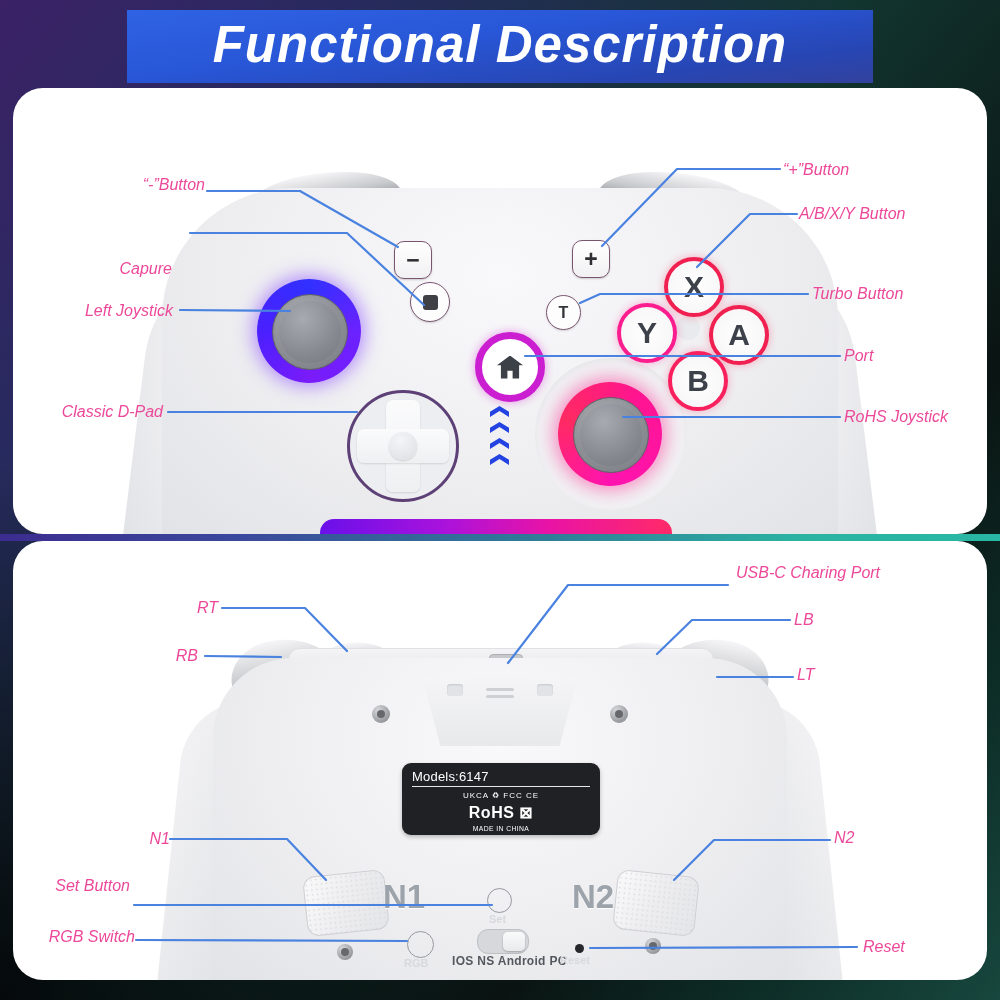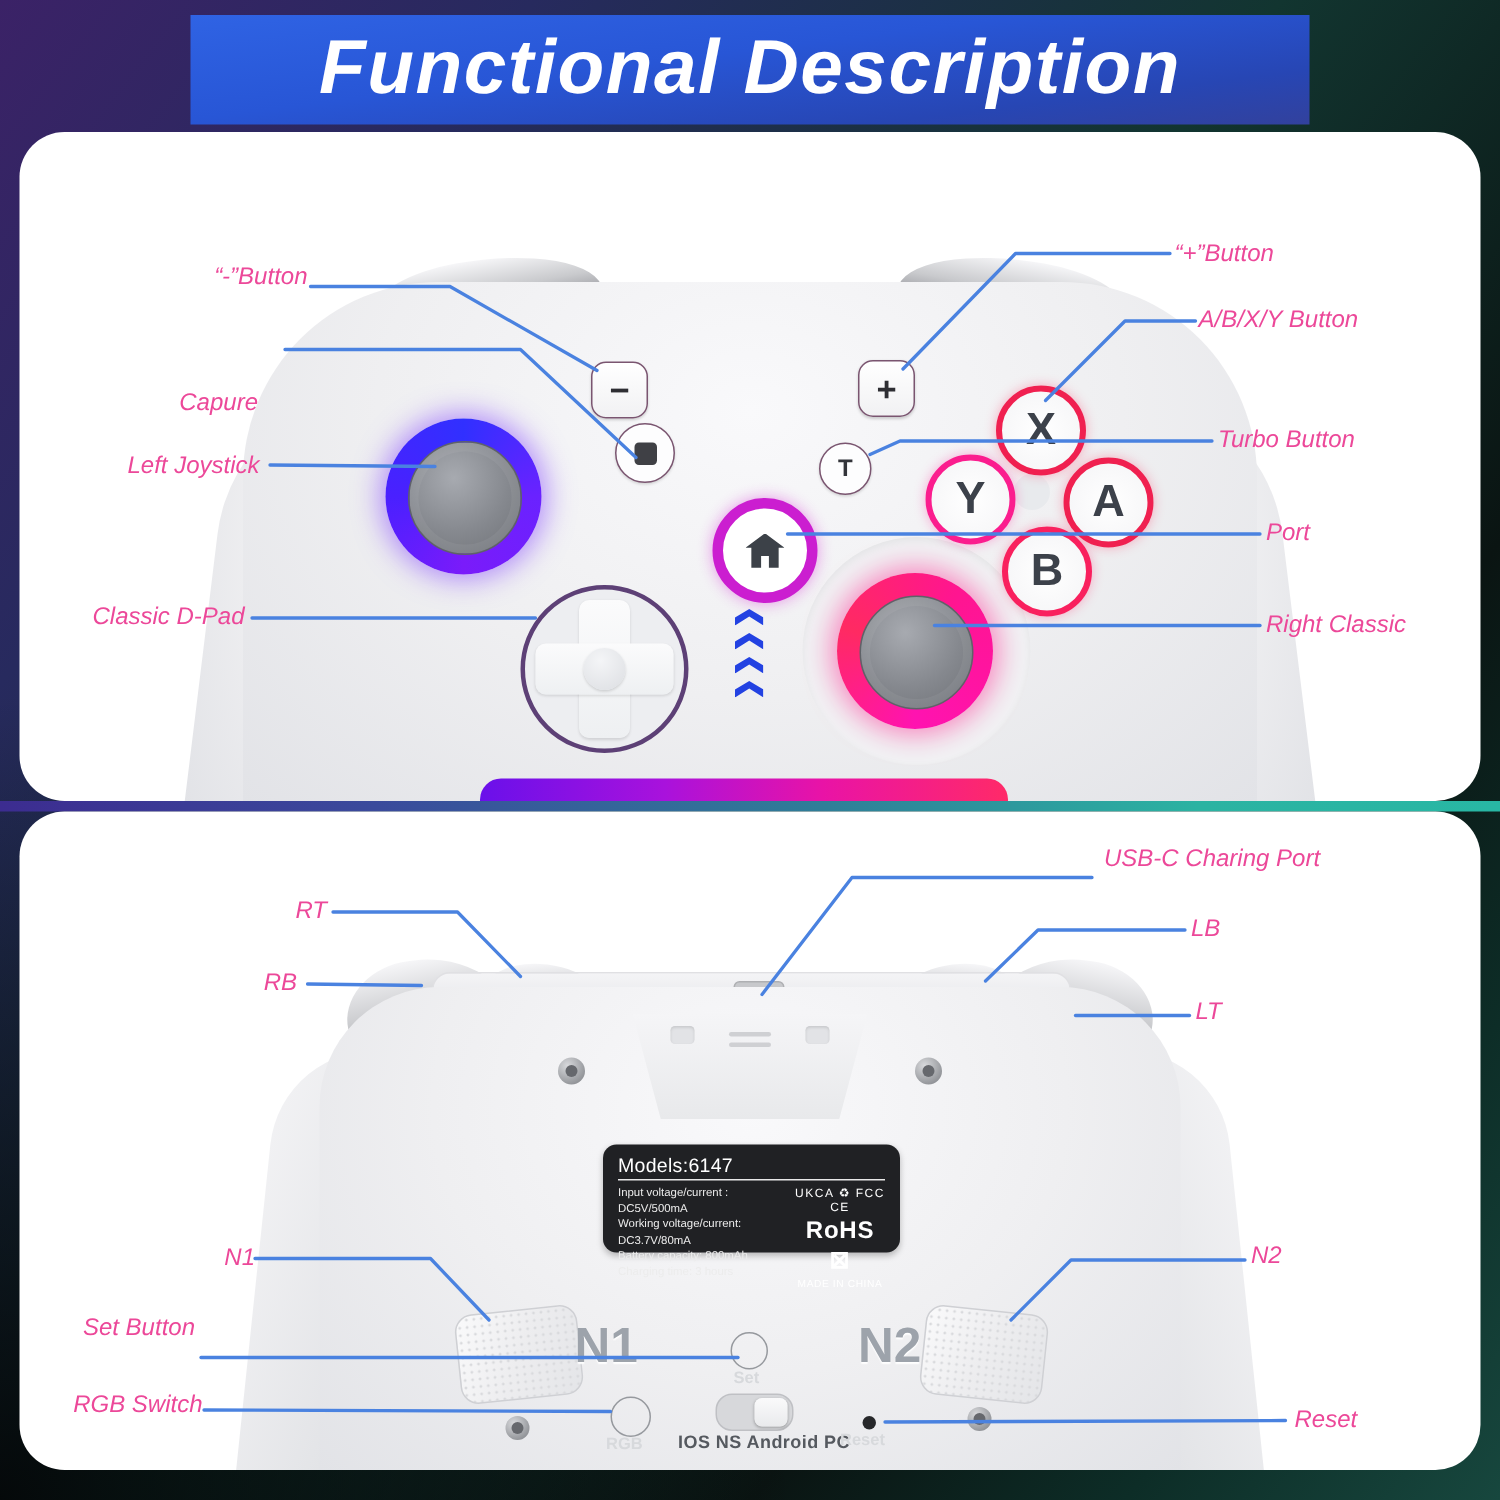--- a/index.html
+++ b/index.html
@@ -221,26 +221,20 @@
     <div class="abs b-slot" style="left:447px;top:684px;"></div>
     <div class="abs b-slot" style="left:537px;top:684px;"></div>
     <div class="abs b-eq" style="left:486px;top:688px;"></div>
     <div class="abs b-eq" style="left:486px;top:695px;"></div>
     <div class="abs screw" style="left:372px;top:705px;width:18px;height:18px;"></div>
     <div class="abs screw" style="left:610px;top:705px;width:18px;height:18px;"></div>
 
     <div class="abs plate">
       <div class="plate-title">Models:6147</div>
       <div class="plate-cols">
-        <div class="plate-specs">
-          <div>Input voltage/current : DC5V/500mA</div>
-          <div>Working voltage/current: DC3.7V/80mA</div>
-          <div>Battery capacity: 800mAh</div>
-          <div>Charging time: 3 hours</div>
-        </div>
         <div class="plate-right">
           <div class="plate-certs">UKCA ♻ FCC CE</div>
           <div class="plate-rohs">RoHS ⊠</div>
           <div class="plate-made">MADE IN CHINA</div>
         </div>
       </div>
     </div>
 
     <div class="abs paddle paddle-n1"></div>
     <div class="abs paddle paddle-n2"></div>
@@ -289,21 +283,21 @@
 </svg>
 
 <div class="abs lbl r" style="left:60px;top:176px;width:145px;">“-”Button</div>
 <div class="abs lbl r" style="left:52px;top:224px;width:120px;margin-top:36px;">Capure</div>
 <div class="abs lbl r" style="left:28px;top:302px;width:145px;">Left Joystick</div>
 <div class="abs lbl r" style="left:20px;top:403px;width:143px;">Classic D-Pad</div>
 <div class="abs lbl" style="left:783px;top:161px;">“+”Button</div>
 <div class="abs lbl" style="left:799px;top:205px;">A/B/X/Y Button</div>
 <div class="abs lbl" style="left:812px;top:285px;">Turbo Button</div>
 <div class="abs lbl" style="left:844px;top:347px;">Port</div>
-<div class="abs lbl" style="left:844px;top:408px;">Right Classic</div>
+<div class="abs lbl" style="left:844px;top:408px;">RoHS Joystick</div>
 <div class="abs lbl" style="left:736px;top:564px;">USB-C Charing Port</div>
 <div class="abs lbl r" style="left:140px;top:599px;width:78px;">RT</div>
 <div class="abs lbl r" style="left:128px;top:647px;width:70px;">RB</div>
 <div class="abs lbl" style="left:794px;top:611px;">LB</div>
 <div class="abs lbl" style="left:797px;top:666px;">LT</div>
 <div class="abs lbl r" style="left:95px;top:830px;width:75px;">N1</div>
 <div class="abs lbl" style="left:834px;top:829px;">N2</div>
 <div class="abs lbl r" style="left:18px;top:877px;width:112px;">Set Button</div>
 <div class="abs lbl r" style="left:18px;top:928px;width:117px;">RGB Switch</div>
 <div class="abs lbl" style="left:863px;top:938px;">Reset</div>

